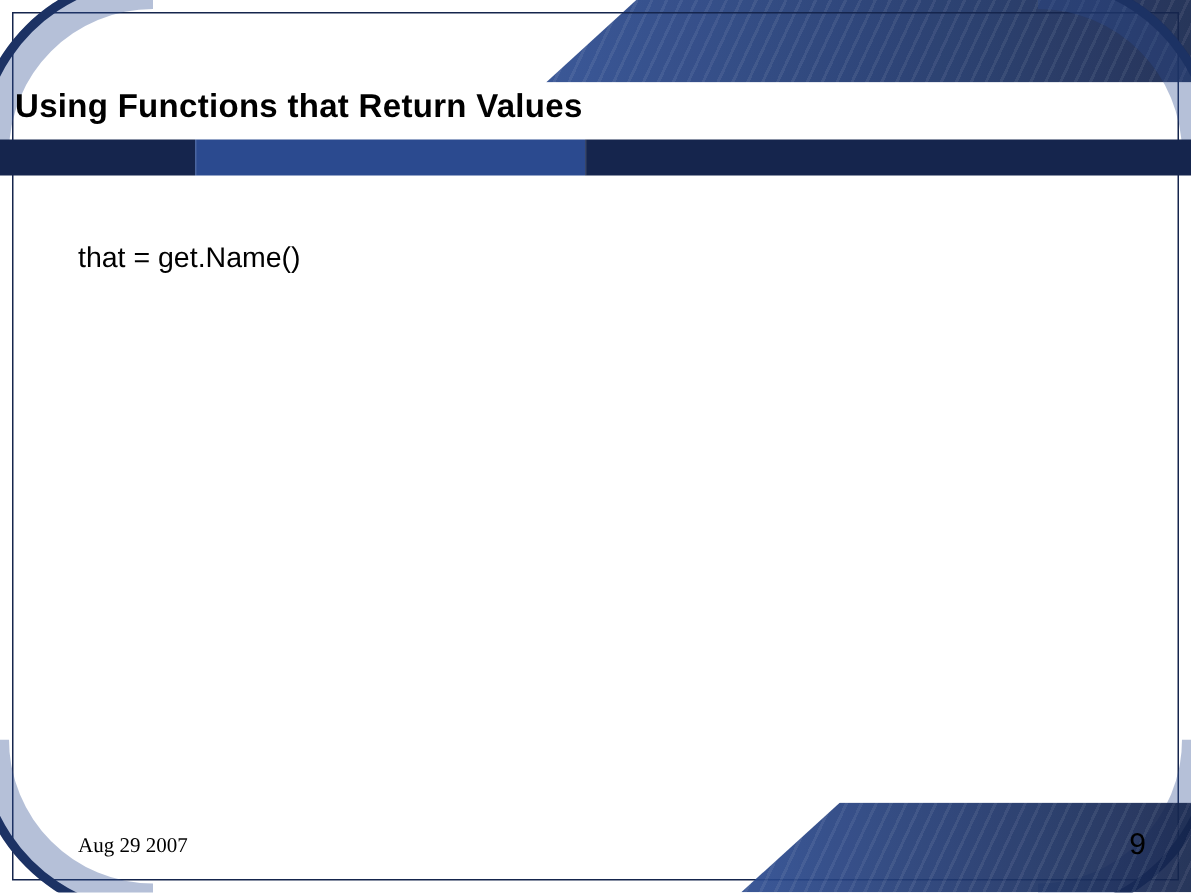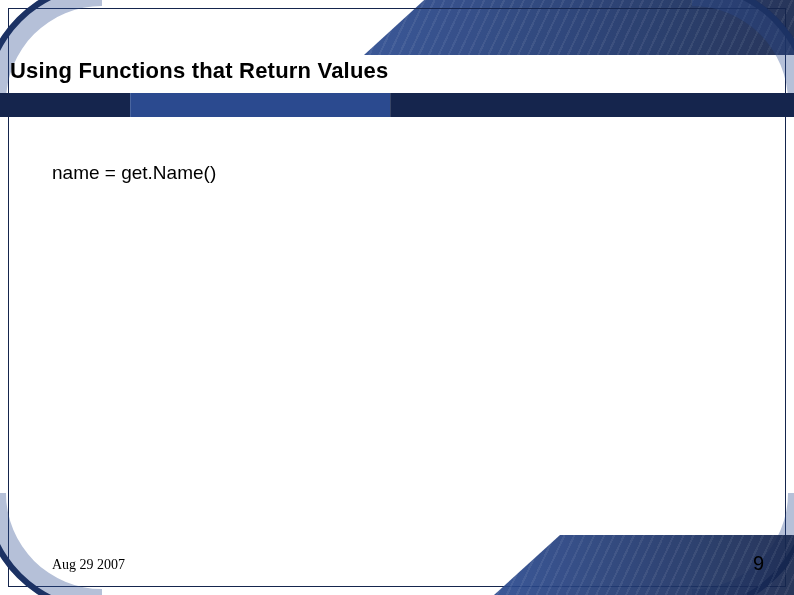--- a/index.html
+++ b/index.html
@@ -97,21 +97,21 @@
 
   <h1 class="title">Using Functions that Return Values</h1>
 
   <div class="title-bar">
     <div class="seg a"></div>
     <div class="seg b"></div>
     <div class="seg c"></div>
   </div>
 
   <div class="body">
-    <div>name = get.Name()</div>
+    <div>that = get.Name()</div>
   </div>
 
   <div class="bottom-wedge"></div>
 
   <div class="footer-date">Aug 29 2007</div>
   <div class="footer-num">9</div>
 
 </div>
 
 </body></html>

